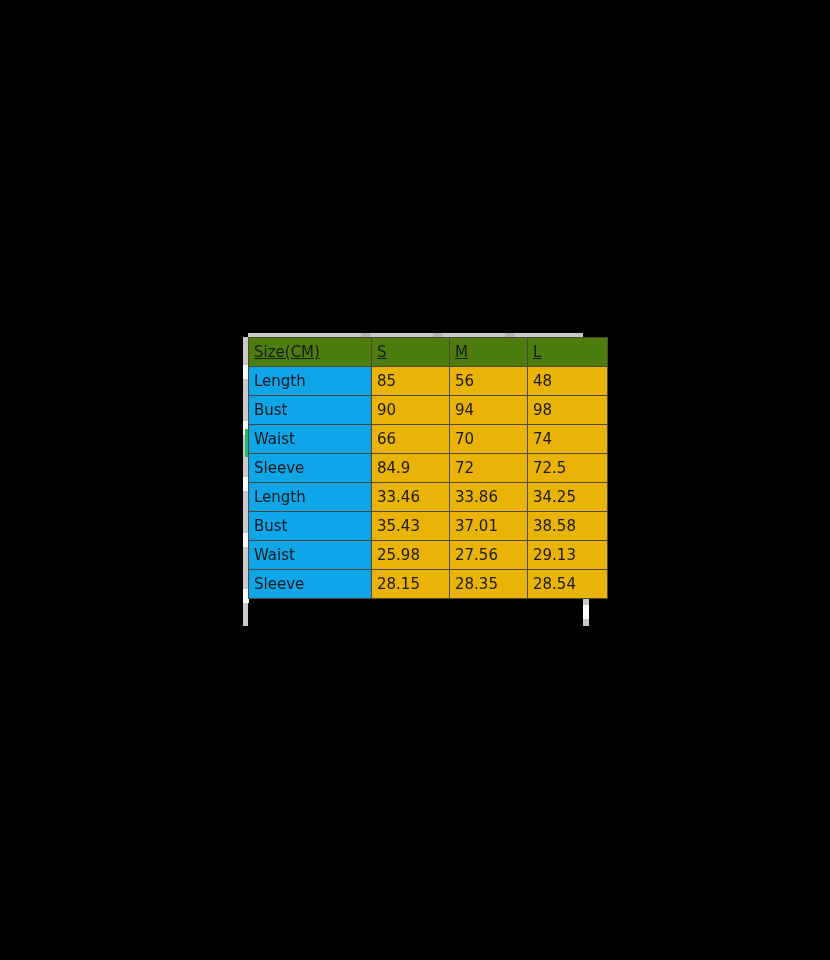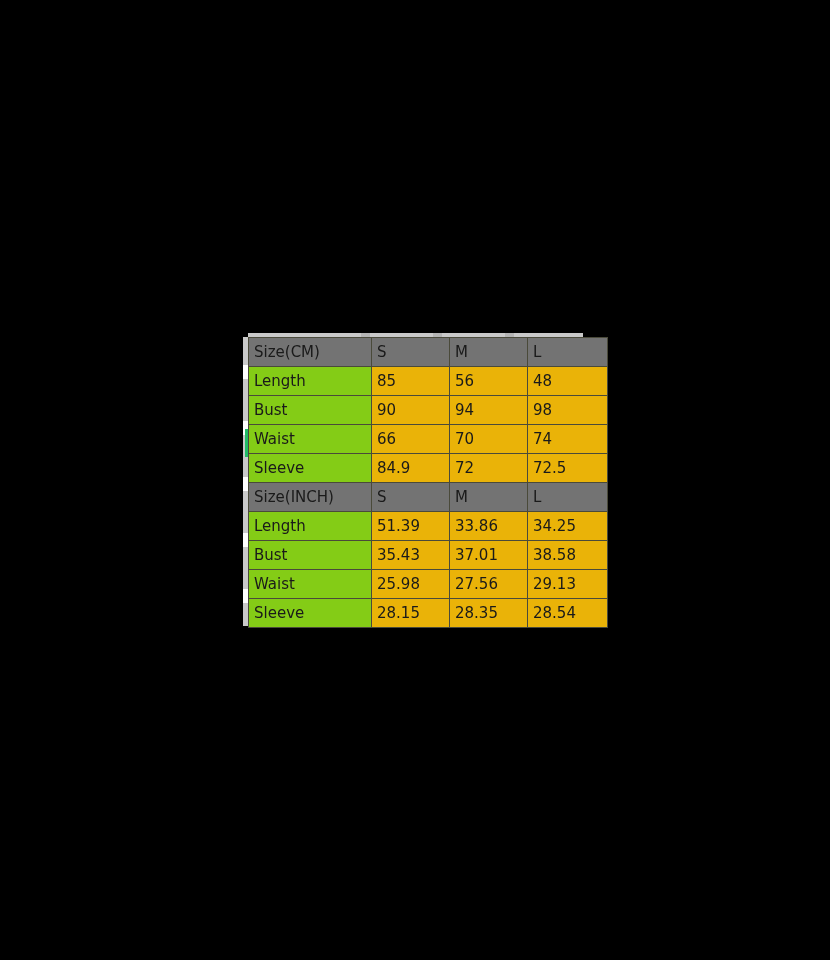--- a/index.html
+++ b/index.html
@@ -76,22 +76,22 @@
     height: 28px;
     padding: 0 0 0 5px;
     font-size: 15px;
     line-height: 28px;
     color: #1a1a1a;
     background: #eab308;
     white-space: nowrap;
     overflow: hidden;
     vertical-align: middle;
   }
-  table.size-table td.label  { background: #84cc16; width: 117px; }
-  table.size-table tr.header td { background: #737373; }
+  table.size-table td.label  { background: #0ea5e9; width: 117px; }
+  table.size-table tr.header td { background: #4d7c0f; text-decoration: underline; }
   table.size-table td.val { width: 72px; }
   table.size-table td.val-last { width: 74px; }
 </style>
 </head>
 <body>
 
 <div id="table-wrap">
 
   <div class="gutter gutter-left"></div>
   <div class="gutter gutter-right"></div>
@@ -146,30 +146,24 @@
         <td class="val-last">74</td>
       </tr>
 
       <tr>
         <td class="label">Sleeve</td>
         <td class="val">84.9</td>
         <td class="val">72</td>
         <td class="val-last">72.5</td>
       </tr>
 
-      <tr class="header">
-        <td class="label">Size(INCH)</td>
-        <td class="val">S</td>
-        <td class="val">M</td>
-        <td class="val-last">L</td>
-      </tr>
 
       <tr>
         <td class="label">Length</td>
-        <td class="val">51.39</td>
+        <td class="val">33.46</td>
         <td class="val">33.86</td>
         <td class="val-last">34.25</td>
       </tr>
 
       <tr>
         <td class="label">Bust</td>
         <td class="val">35.43</td>
         <td class="val">37.01</td>
         <td class="val-last">38.58</td>
       </tr>

